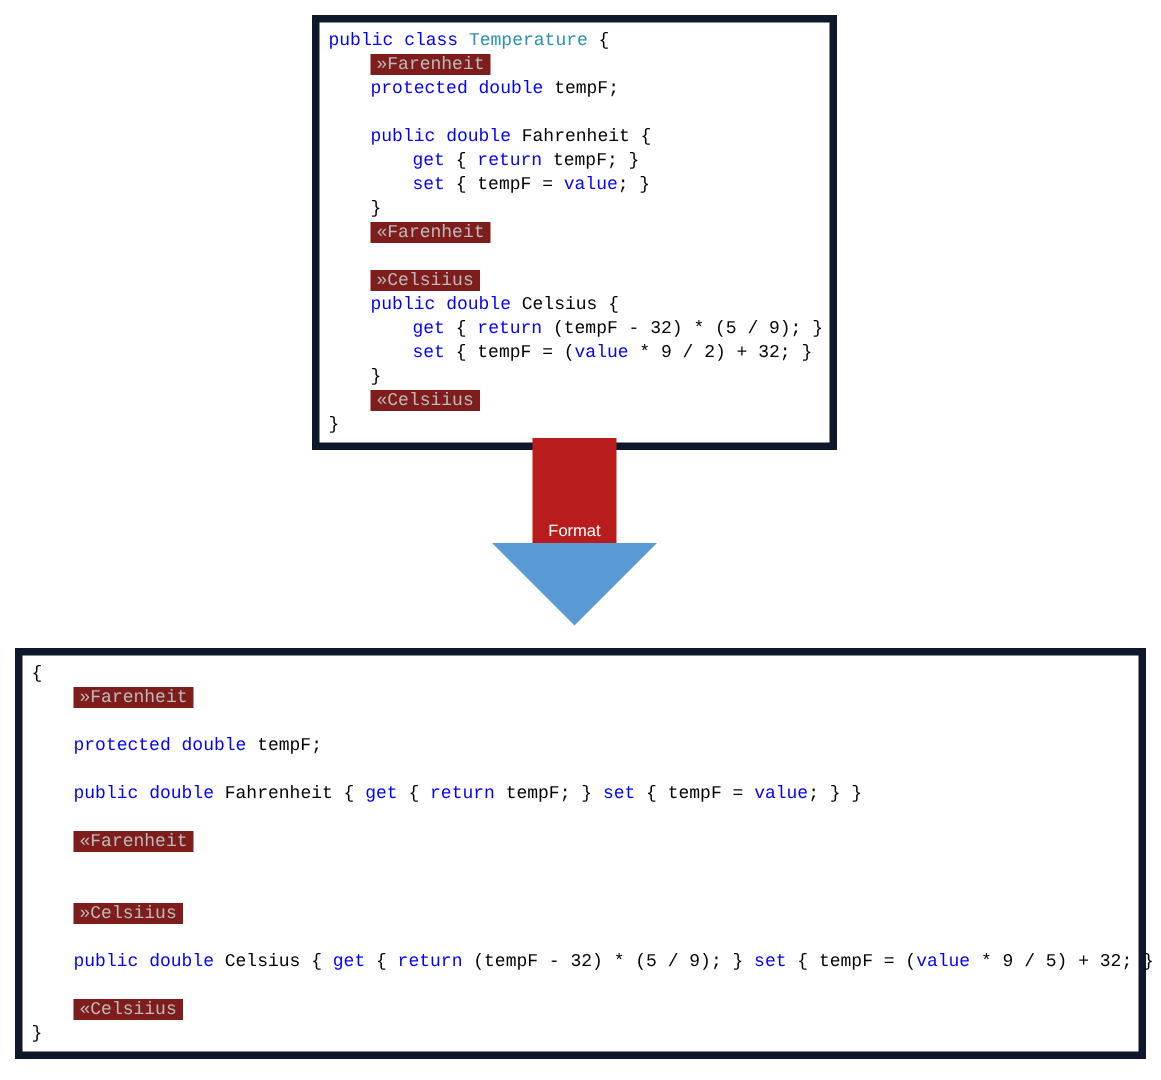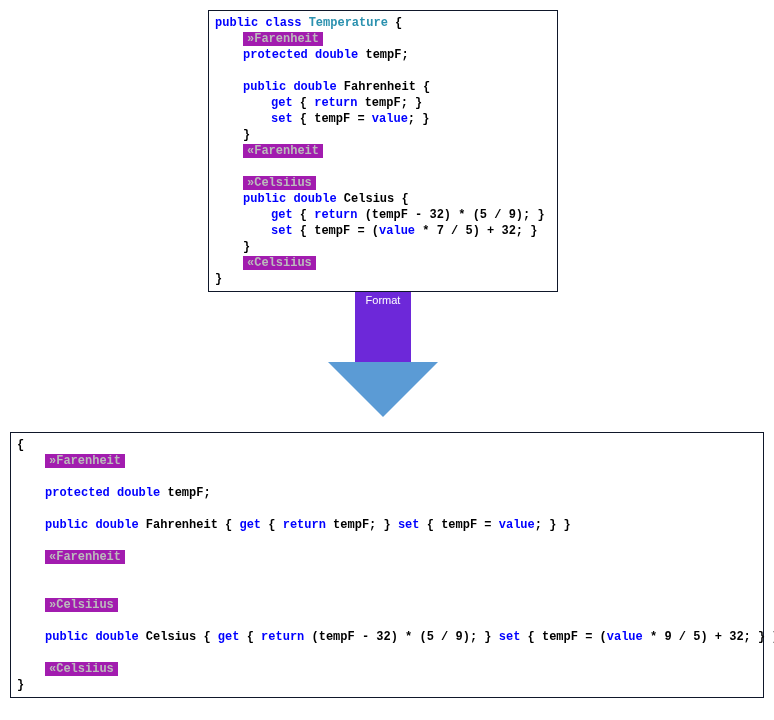--- a/index.html
+++ b/index.html
@@ -1,47 +1,47 @@
 <!DOCTYPE html>
 <html><head>
   <meta charset="utf-8">
   <style>
     body { margin:0; padding:0; width:774px; height:720px; background:#fff; font-family:Consolas,'Courier New',monospace; font-size:12px; line-height:16px; color:#000; }
-    .code-box { border:1px solid #0f172a; background:#fff; padding:4px 6px; position:absolute; white-space:nowrap; box-sizing:border-box;font-weight:bold; }
+    .code-box { border:5px solid #0f172a; background:#fff; padding:4px 6px; position:absolute; white-space:nowrap; box-sizing:border-box; }
     .kw-blue { color:#0000ff; }
     .kw-teal { color:#2b91af; }
     .region { color:#bbb; position:relative; }
-    .region .label { background:#a21caf; padding:0 4px; }
+    .region .label { background:#7f1d1d; padding:0 4px; }
     .region::before { content:""; position:absolute; top:50%; left:0; right:0; border-top:1px solid #ddd; z-index:-1; }
     .row { min-height:16px; }
     .ind1 { padding-left:28px; }
     .ind2 { padding-left:56px; }
     .arrow-wrap { position:absolute; left:328px; top:292px; width:110px; height:125px; text-align:center; }
-    .arrow-shaft { width:56px; height:70px; background:#6d28d9; margin:0 auto; position:relative; display:flex; align-items:flex-start; justify-content:center; }
+    .arrow-shaft { width:56px; height:70px; background:#b91c1c; margin:0 auto; position:relative; display:flex; align-items:flex-end; justify-content:center; }
     .arrow-head  { width:0; height:0; border-left:55px solid transparent; border-right:55px solid transparent; border-top:55px solid #5b9bd5; margin:0 auto; }
     .arrow-label { color:#fff; font-family:Segoe UI,Arial,sans-serif; font-size:11px; }
   </style>
 </head>
 <body>
 
 <div class="code-box" style="left:208px; top:10px; width:350px;">
   <div class="row"><span class="kw-blue">public</span> <span class="kw-blue">class</span> <span class="kw-teal">Temperature</span> <span>{</span></div>
   <div class="row ind1 region"><span class="label">»Farenheit</span></div>
   <div class="row ind1"><span class="kw-blue">protected</span> <span class="kw-blue">double</span><span> tempF;</span></div>
   <div class="row">&nbsp;</div>
   <div class="row ind1"><span class="kw-blue">public</span> <span class="kw-blue">double</span><span> Fahrenheit {</span></div>
   <div class="row ind2"><span class="kw-blue">get</span><span> { </span><span class="kw-blue">return</span><span> tempF; }</span></div>
   <div class="row ind2"><span class="kw-blue">set</span><span> { tempF = </span><span class="kw-blue">value</span><span>; }</span></div>
   <div class="row ind1"><span>}</span></div>
   <div class="row ind1 region"><span class="label">«Farenheit</span></div>
   <div class="row">&nbsp;</div>
   <div class="row ind1 region"><span class="label">»Celsiius</span></div>
   <div class="row ind1"><span class="kw-blue">public</span> <span class="kw-blue">double</span><span> Celsius {</span></div>
   <div class="row ind2"><span class="kw-blue">get</span><span> { </span><span class="kw-blue">return</span><span> (tempF - 32) * (5 / 9); }</span></div>
-  <div class="row ind2"><span class="kw-blue">set</span><span> { tempF = (</span><span class="kw-blue">value</span><span> * 7 / 5) + 32; }</span></div>
+  <div class="row ind2"><span class="kw-blue">set</span><span> { tempF = (</span><span class="kw-blue">value</span><span> * 9 / 2) + 32; }</span></div>
   <div class="row ind1"><span>}</span></div>
   <div class="row ind1 region"><span class="label">«Celsiius</span></div>
   <div class="row"><span>}</span></div>
 </div>
 
 <div class="arrow-wrap">
   <div class="arrow-shaft">
     <span class="arrow-label">Format</span>
   </div>
   <div class="arrow-head"></div>

